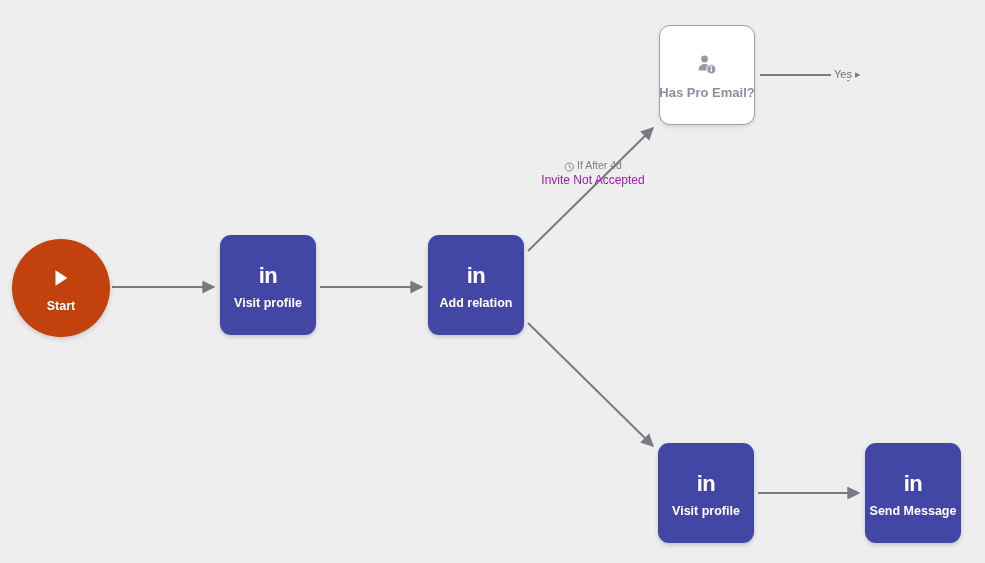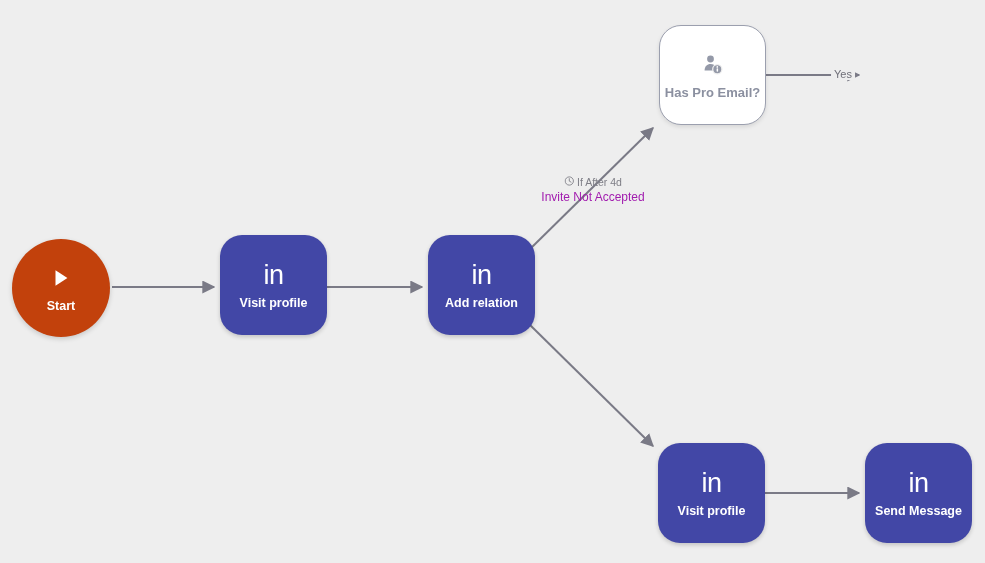--- a/index.html
+++ b/index.html
@@ -31,23 +31,23 @@
   
   .node {
     position: absolute;
     box-sizing: border-box;
     display: flex;
     flex-direction: column;
     align-items: center;
     justify-content: center;
   }
   .node-box {
-    width: 107px;
+    width: 96px;
     height: 100px;
-    border-radius: 22px;
+    border-radius: 11px;
     box-shadow: 0 2px 4px rgba(0,0,0,0.18);
     justify-content: center;
   }
   .node-linkedin {
     background: #4247a6;
   }
   .node-email {
     background: #f4701f;
   }
   .node-condition {
@@ -65,22 +65,22 @@
 
   .node-icon {
     display: flex;
     align-items: center;
     justify-content: center;
     height: 30px;
     margin-bottom: 6px;
   }
   .in-mark {
     color: #ffffff;
-    font-size: 27px;
-    font-weight: normal;
+    font-size: 22px;
+    font-weight: bold;
     line-height: 27px;
     letter-spacing: -0.5px;
   }
   .node-label {
     color: #ffffff;
     font-size: 12.5px;
     font-weight: bold;
     text-align: center;
     line-height: 14px;
     white-space: nowrap;
@@ -99,26 +99,25 @@
   
   .edge-label {
     position: absolute;
     display: flex;
     flex-direction: column;
     align-items: center;
     white-space: nowrap;
   }
   .edge-label-top {
     display: flex;
-    align-items: flex-start;
+    align-items: flex-end;
     gap: 3px;
     color: #7e7e86;
     font-size: 10.5px;
     line-height: 13px;
-    margin-top: 17px;
   }
   .edge-label-main {
     color: #a21caf;
     font-size: 12px;
     line-height: 15px;
     margin-top: 1px;
   }
   .edge-label-simple {
     position: absolute;
     color: #6f6f78;

